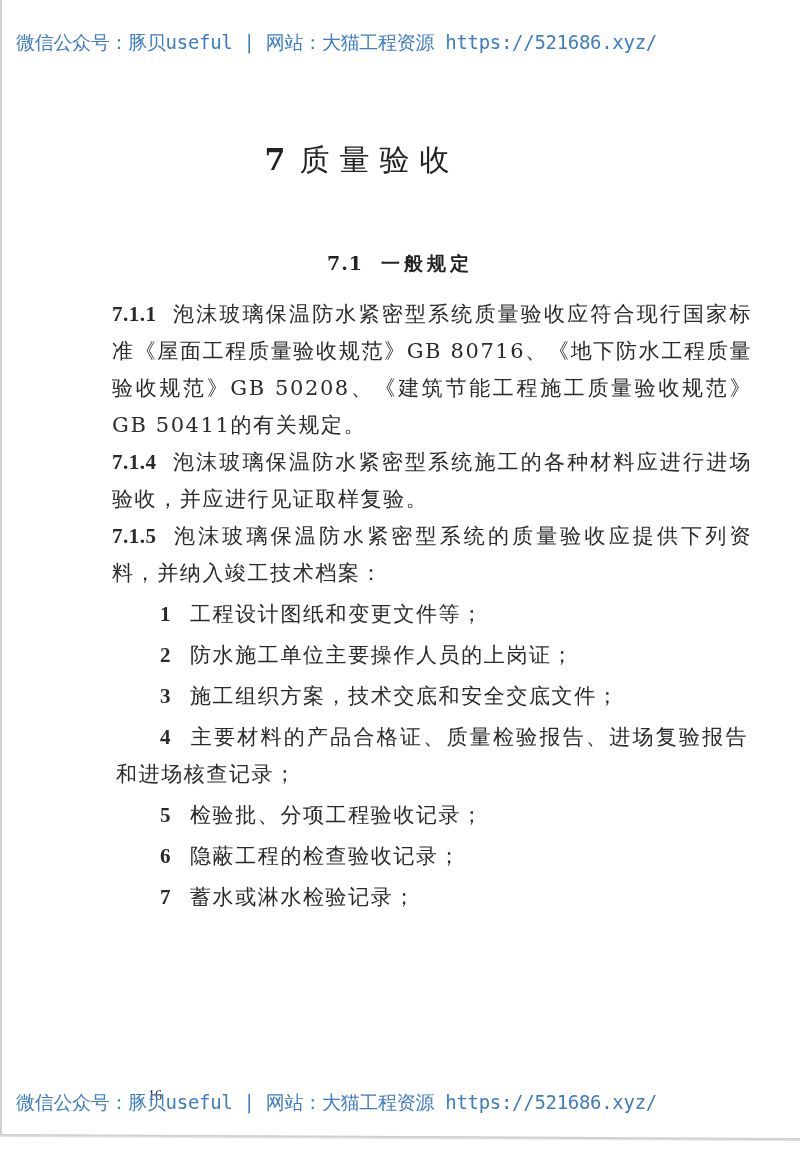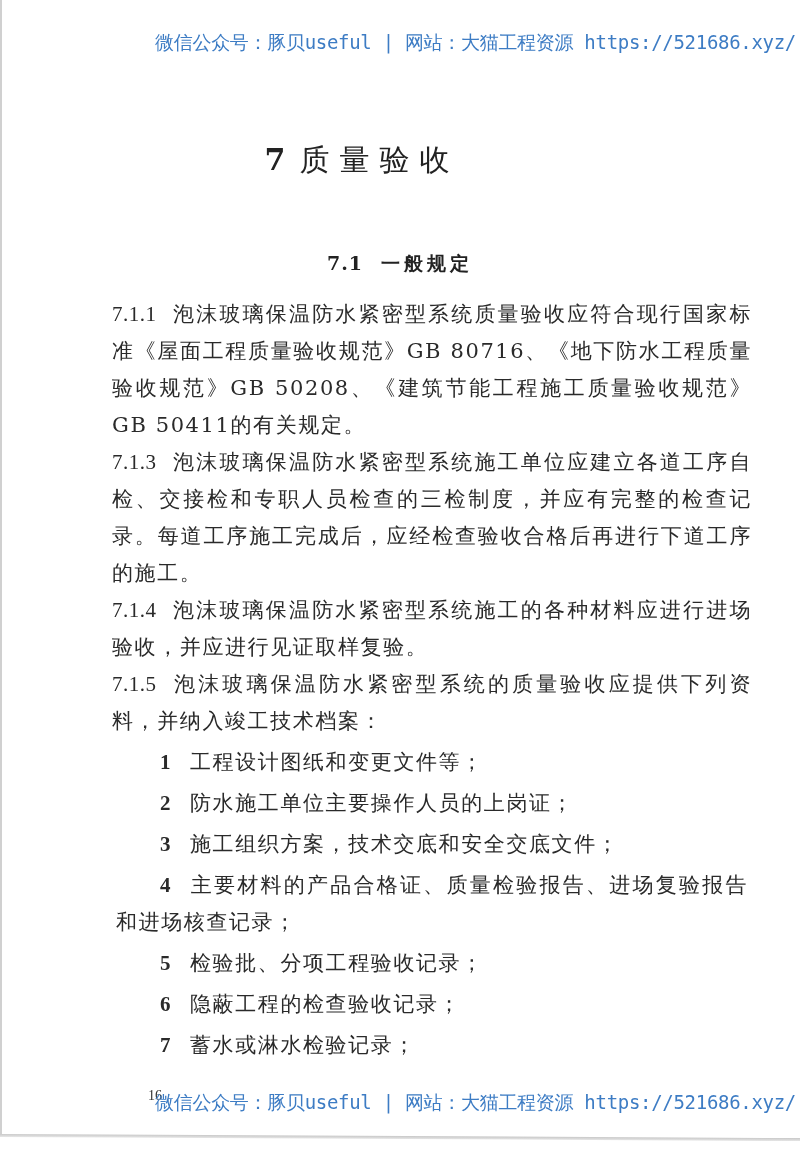--- a/index.html
+++ b/index.html
@@ -3,21 +3,21 @@
 <meta charset="utf-8">
 <style>
   html, body { margin: 0; padding: 0; }
   body {
     width: 800px; height: 1170px; background: #ffffff; position: relative; overflow: hidden;
     font-family: "DejaVu Serif", "Liberation Serif", serif; color: #2a2a2a;
   }
   .watermark {
     position: absolute; left: 16px; width: 780px;
     font-family: "DejaVu Sans Mono", "Liberation Mono", monospace;
-    font-size: 19px; color: #3d7cc4; white-space: nowrap; letter-spacing: -0.3px; text-align: right;
+    font-size: 19px; color: #3d7cc4; white-space: nowrap; letter-spacing: -0.3px;
   }
   .wm-top { top: 30px; }
   .wm-bottom { top: 1090px; }
   .page-num {
     position: absolute; top: 1088px; left: 148px; font-size: 14px; color: #333;
     font-family: "Liberation Serif", serif;
   }
   .chapter-title {
     position: absolute; top: 140px; left: 0; width: 724px; text-align: center;
     font-size: 30px; letter-spacing: 10px; color: #222;
@@ -26,21 +26,21 @@
   .section-title {
     position: absolute; top: 251px; left: 0; width: 800px; text-align: center;
     font-size: 19px; font-weight: bold; letter-spacing: 4px; color: #222;
   }
   .section-title .num { margin-right: 18px; letter-spacing: 1px; }
   .content {
     position: absolute; top: 296px; left: 112px; width: 640px;
     font-size: 21px; line-height: 37px; letter-spacing: 1.6px; text-align: justify;
   }
   .clause { margin: 0; }
-  .clause .cnum { font-weight: normal; font-family: "Liberation Serif", serif; margin-right: 16px; letter-spacing: 0.5px; margin-top: 8px; }
+  .clause .cnum { font-weight: bold; font-family: "Liberation Serif", serif; margin-right: 16px; letter-spacing: 0.5px; margin-top: 8px; }
   .item { margin: 4px; text-indent: 0; padding-left: 0; }
   .item .inum { display: inline-block; font-weight: bold; font-family: "Liberation Serif", serif; margin-left: 44px; width: 30px; }
   .page-edge {
     position: absolute; left: 0; top: 1136px; width: 800px; height: 3px;
     background: linear-gradient(#c8c8c8, #e6e6e6); transform: rotate(0.3deg);
   }
   .left-edge { position: absolute; left: 0; top: 0; width: 2px; height: 1136px; background: #d0d0d0; }
 </style>
 </head>
 <body>
@@ -52,21 +52,20 @@
 <div class="chapter-title">
   <span class="num">7</span><span>质量验收</span>
 </div>
 
 <div class="section-title">
   <span class="num">7.1</span><span>一般规定</span>
 </div>
 
 <div class="content">
   <p class="clause"><span class="cnum">7.1.1</span><span>泡沫玻璃保温防水紧密型系统质量验收应符合现行国家标准《屋面工程质量验收规范》GB 80716、《地下防水工程质量验收规范》GB 50208、《建筑节能工程施工质量验收规范》GB 50411的有关规定。</span></p>
-  <p class="clause"><span class="cnum">7.1.3</span><span>泡沫玻璃保温防水紧密型系统施工单位应建立各道工序自检、交接检和专职人员检查的三检制度，并应有完整的检查记录。每道工序施工完成后，应经检查验收合格后再进行下道工序的施工。</span></p>
   <p class="clause"><span class="cnum">7.1.4</span><span>泡沫玻璃保温防水紧密型系统施工的各种材料应进行进场验收，并应进行见证取样复验。</span></p>
   <p class="clause"><span class="cnum">7.1.5</span><span>泡沫玻璃保温防水紧密型系统的质量验收应提供下列资料，并纳入竣工技术档案：</span></p>
 
   <p class="item"><span class="inum">1</span><span>工程设计图纸和变更文件等；</span></p>
   <p class="item"><span class="inum">2</span><span>防水施工单位主要操作人员的上岗证；</span></p>
   <p class="item"><span class="inum">3</span><span>施工组织方案，技术交底和安全交底文件；</span></p>
   <p class="item"><span class="inum">4</span><span>主要材料的产品合格证、质量检验报告、进场复验报告和进场核查记录；</span></p>
   <p class="item"><span class="inum">5</span><span>检验批、分项工程验收记录；</span></p>
   <p class="item"><span class="inum">6</span><span>隐蔽工程的检查验收记录；</span></p>
   <p class="item"><span class="inum">7</span><span>蓄水或淋水检验记录；</span></p>

